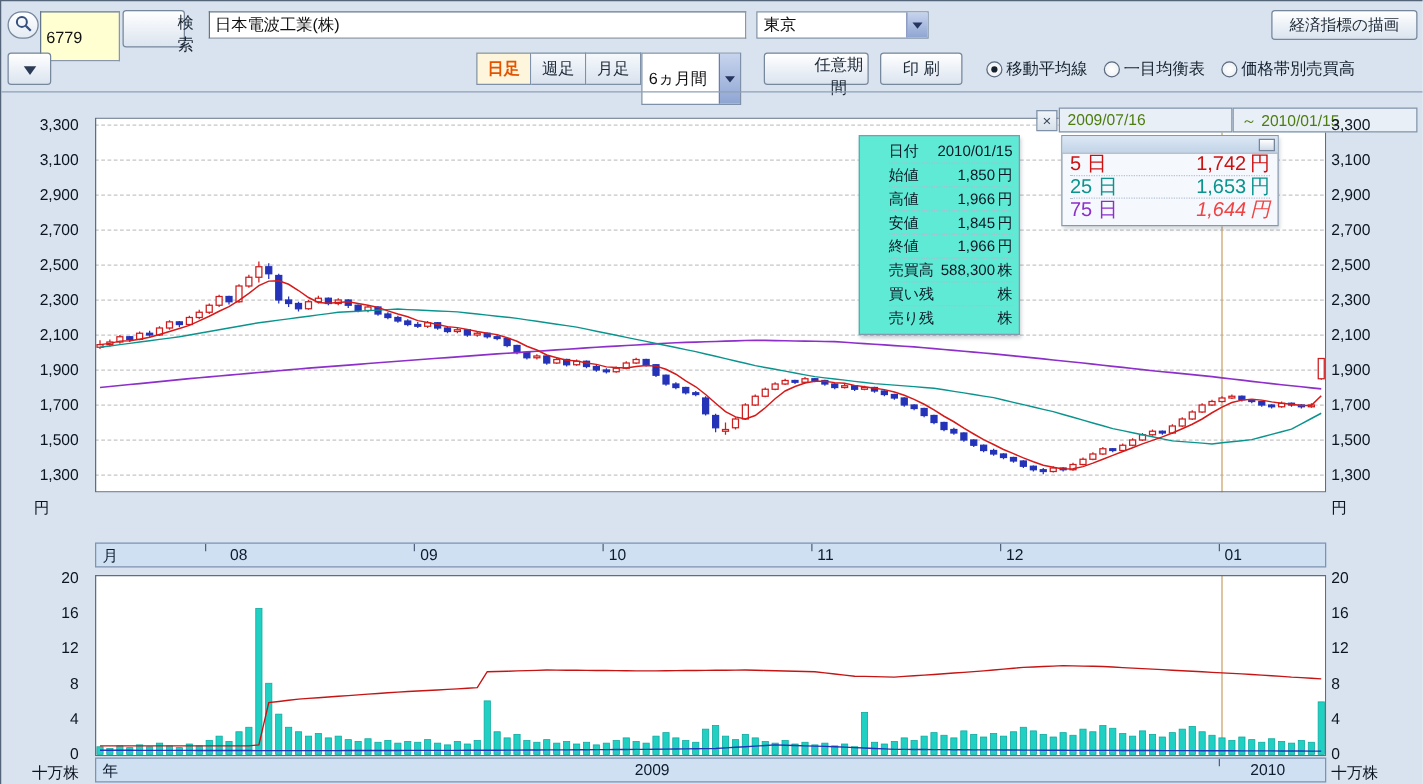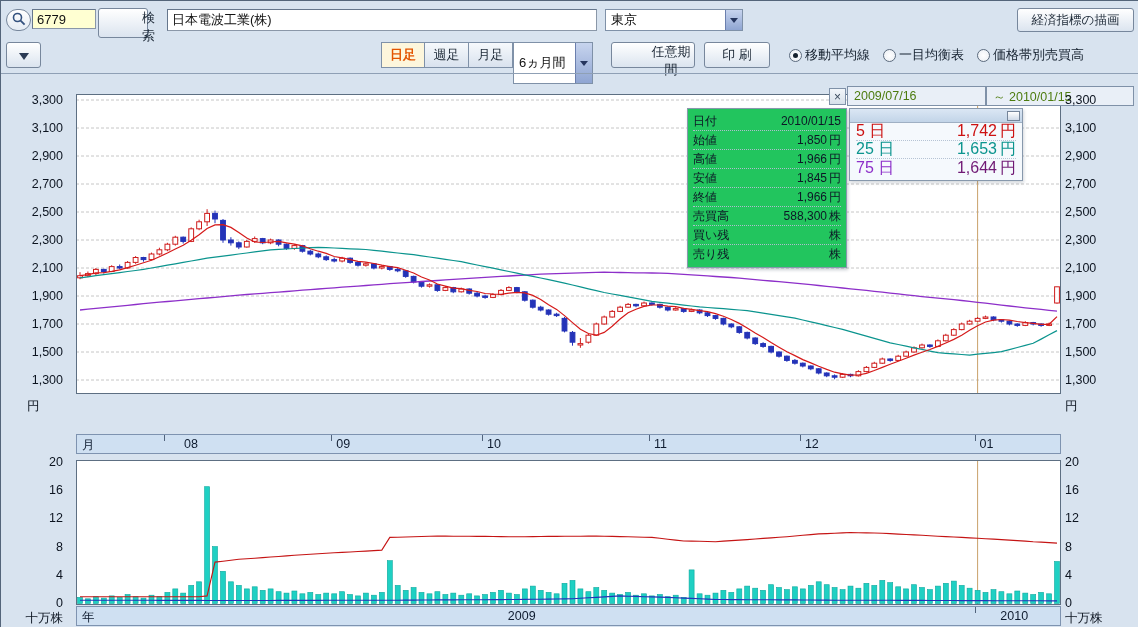--- a/index.html
+++ b/index.html
@@ -1,21 +1,21 @@
 <!DOCTYPE html>
 <html><head>
 <meta charset="utf-8">
 <style>
   html,body{margin:0;padding:0;background:#eef1f5;}
   .window{position:relative;width:1138px;height:627px;background:#d8e3ef;border:1px solid #54657a;overflow:hidden;font-family:"Liberation Sans","DejaVu Sans",sans-serif;}
   .window *{box-sizing:border-box;}
   .btn{position:absolute;background:linear-gradient(#ffffff,#dbe4ef);border:1px solid #77879c;border-radius:3px;font-size:13px;color:#1c2836;cursor:pointer;font-family:inherit;padding:0;}
   input.field{position:absolute;border:1px solid #8a97a8;border-top-color:#65768c;border-left-color:#65768c;background:#fff;font-size:13px;padding:1px 4px;font-family:inherit;color:#111;}
   #search-icon-btn{left:5px;top:8px;width:25px;height:22px;border-radius:11px;background:linear-gradient(#ffffff,#e4ebf3);}
-  #code-input{left:31px;top:8px;width:64px;height:20px;background:#ffffd2;}
+  #code-input{left:31px;top:8px;width:64px;height:40px;background:#ffffd2;}
   #search-btn{left:97px;top:7px;width:50px;height:30px;padding-left:43px;}
   #name-input{left:166px;top:8px;width:430px;height:22px;}
   .combo{position:absolute;background:#fff;border:1px solid #7f91a8;display:flex;align-items:center;}
   #exchange-combo{left:604px;top:8px;width:138px;height:22px;}
   #period-combo{left:512px;top:41px;width:80px;height:42px;}
   .combo-text{flex:1;padding:0 5px;font-size:13px;color:#111;white-space:nowrap;overflow:hidden;}
   .combo-arrow{width:17px;height:100%;background:linear-gradient(#c7d4ee,#8fa5d2);border-left:1px solid #6b7fae;display:flex;align-items:center;justify-content:center;}
   .combo-arrow::after{content:'';width:0;height:0;border-left:4px solid transparent;border-right:4px solid transparent;border-top:5px solid #25355e;}
   #econ-btn{left:1016px;top:7px;width:117px;height:24px;font-size:12.5px;}
   #dd-btn{left:5px;top:41px;width:35px;height:26px;}
@@ -39,21 +39,21 @@
   .unitlab{position:absolute;font-size:12.5px;color:#0c1420;height:16px;line-height:16px;}
   #month-strip,#year-strip{position:absolute;left:75px;width:985px;height:20px;background:#cfe0f2;border:1px solid #7e93b0;overflow:hidden;}
   #month-strip{top:360px;}
   #year-strip{top:532px;}
   .mlab{position:absolute;top:2px;font-size:12.5px;color:#0f1c30;white-space:nowrap;}
   .mtick{position:absolute;top:0;width:1px;height:6px;background:#51637c;}
   #info-close{position:absolute;left:828px;top:14px;width:17px;height:17px;background:linear-gradient(#f2f6fa,#d7e0ea);border:1px solid #7f91a8;font-size:12px;line-height:14px;text-align:center;color:#3a4a5c;padding:0;cursor:pointer;}
   .date-box{position:absolute;top:12px;height:20px;background:#e9eff7;border:1px solid #7f91a8;font-size:12.5px;color:#4d7c0f;padding:2px 6px;white-space:nowrap;}
   #date-from{left:846px;width:139px;}
   #date-to{left:985px;width:148px;}
-  #info-panel{position:absolute;left:686px;top:34px;width:160px;height:160px;background:#22c55e;border:1px solid #8798ac;box-shadow:1px 2px 3px rgba(40,60,80,.25);padding-top:3px;}
+  #info-panel{position:absolute;left:686px;top:34px;width:129px;height:160px;background:#5eead4;border:1px solid #8798ac;box-shadow:1px 2px 3px rgba(40,60,80,.25);padding-top:3px;padding-left:18px;}
   .info-row{display:flex;justify-content:space-between;align-items:center;height:19px;margin:0 5px;border-bottom:1px dotted #aebccd;font-size:12px;color:#0d1726;}
   .info-row:last-child{border-bottom:none;}
   .iv span.unit{margin-left:2px;}
   #ma-legend{position:absolute;left:848px;top:34px;width:174px;height:73px;background:#f5f9fd;border:1px solid #8798ac;box-shadow:1px 2px 3px rgba(40,60,80,.2);}
   .legend-header{height:14px;background:linear-gradient(#dbe7f4,#c2d4e8);border-bottom:1px solid #9fb0c4;position:relative;}
   .legend-minibtn{position:absolute;right:2px;top:2px;width:13px;height:10px;background:linear-gradient(#ffffff,#cfdae8);border:1px solid #75859a;cursor:pointer;}
   .legend-row{display:flex;justify-content:space-between;align-items:center;height:18px;margin:0 6px;border-bottom:1px dotted #b5c3d4;font-size:16px;}
   .legend-row:last-child{border-bottom:none;}
   .legend-row .unit{margin-left:3px;}
   
@@ -594,21 +594,21 @@
           <div class="legend-row">
             <span style="color: rgb(204, 17, 17);">5 日</span>
             <span style="color: rgb(204, 17, 17);"><span>1,742</span><span class="unit">円</span></span>
           </div>
           <div class="legend-row">
             <span style="color: rgb(11, 148, 142);">25 日</span>
             <span style="color: rgb(11, 148, 142);"><span>1,653</span><span class="unit">円</span></span>
           </div>
           <div class="legend-row">
             <span style="color: rgb(141, 47, 201);">75 日</span>
-            <span style="color: #701a75;"><span>1,644</span><span class="unit">円</span></span>
+            <span style="color: #ef4444; font-style: italic;"><span>1,644</span><span class="unit">円</span></span>
           </div>
         </div>
     </div>
   <div class="ylab left" style="top: 18px;">3,300</div>
       <div class="ylab right" style="top: 18px;">3,300</div>
       <div class="ylab left" style="top: 46px;">3,100</div>
       <div class="ylab right" style="top: 46px;">3,100</div>
       <div class="ylab left" style="top: 74px;">2,900</div>
       <div class="ylab right" style="top: 74px;">2,900</div>
       <div class="ylab left" style="top: 102px;">2,700</div>

